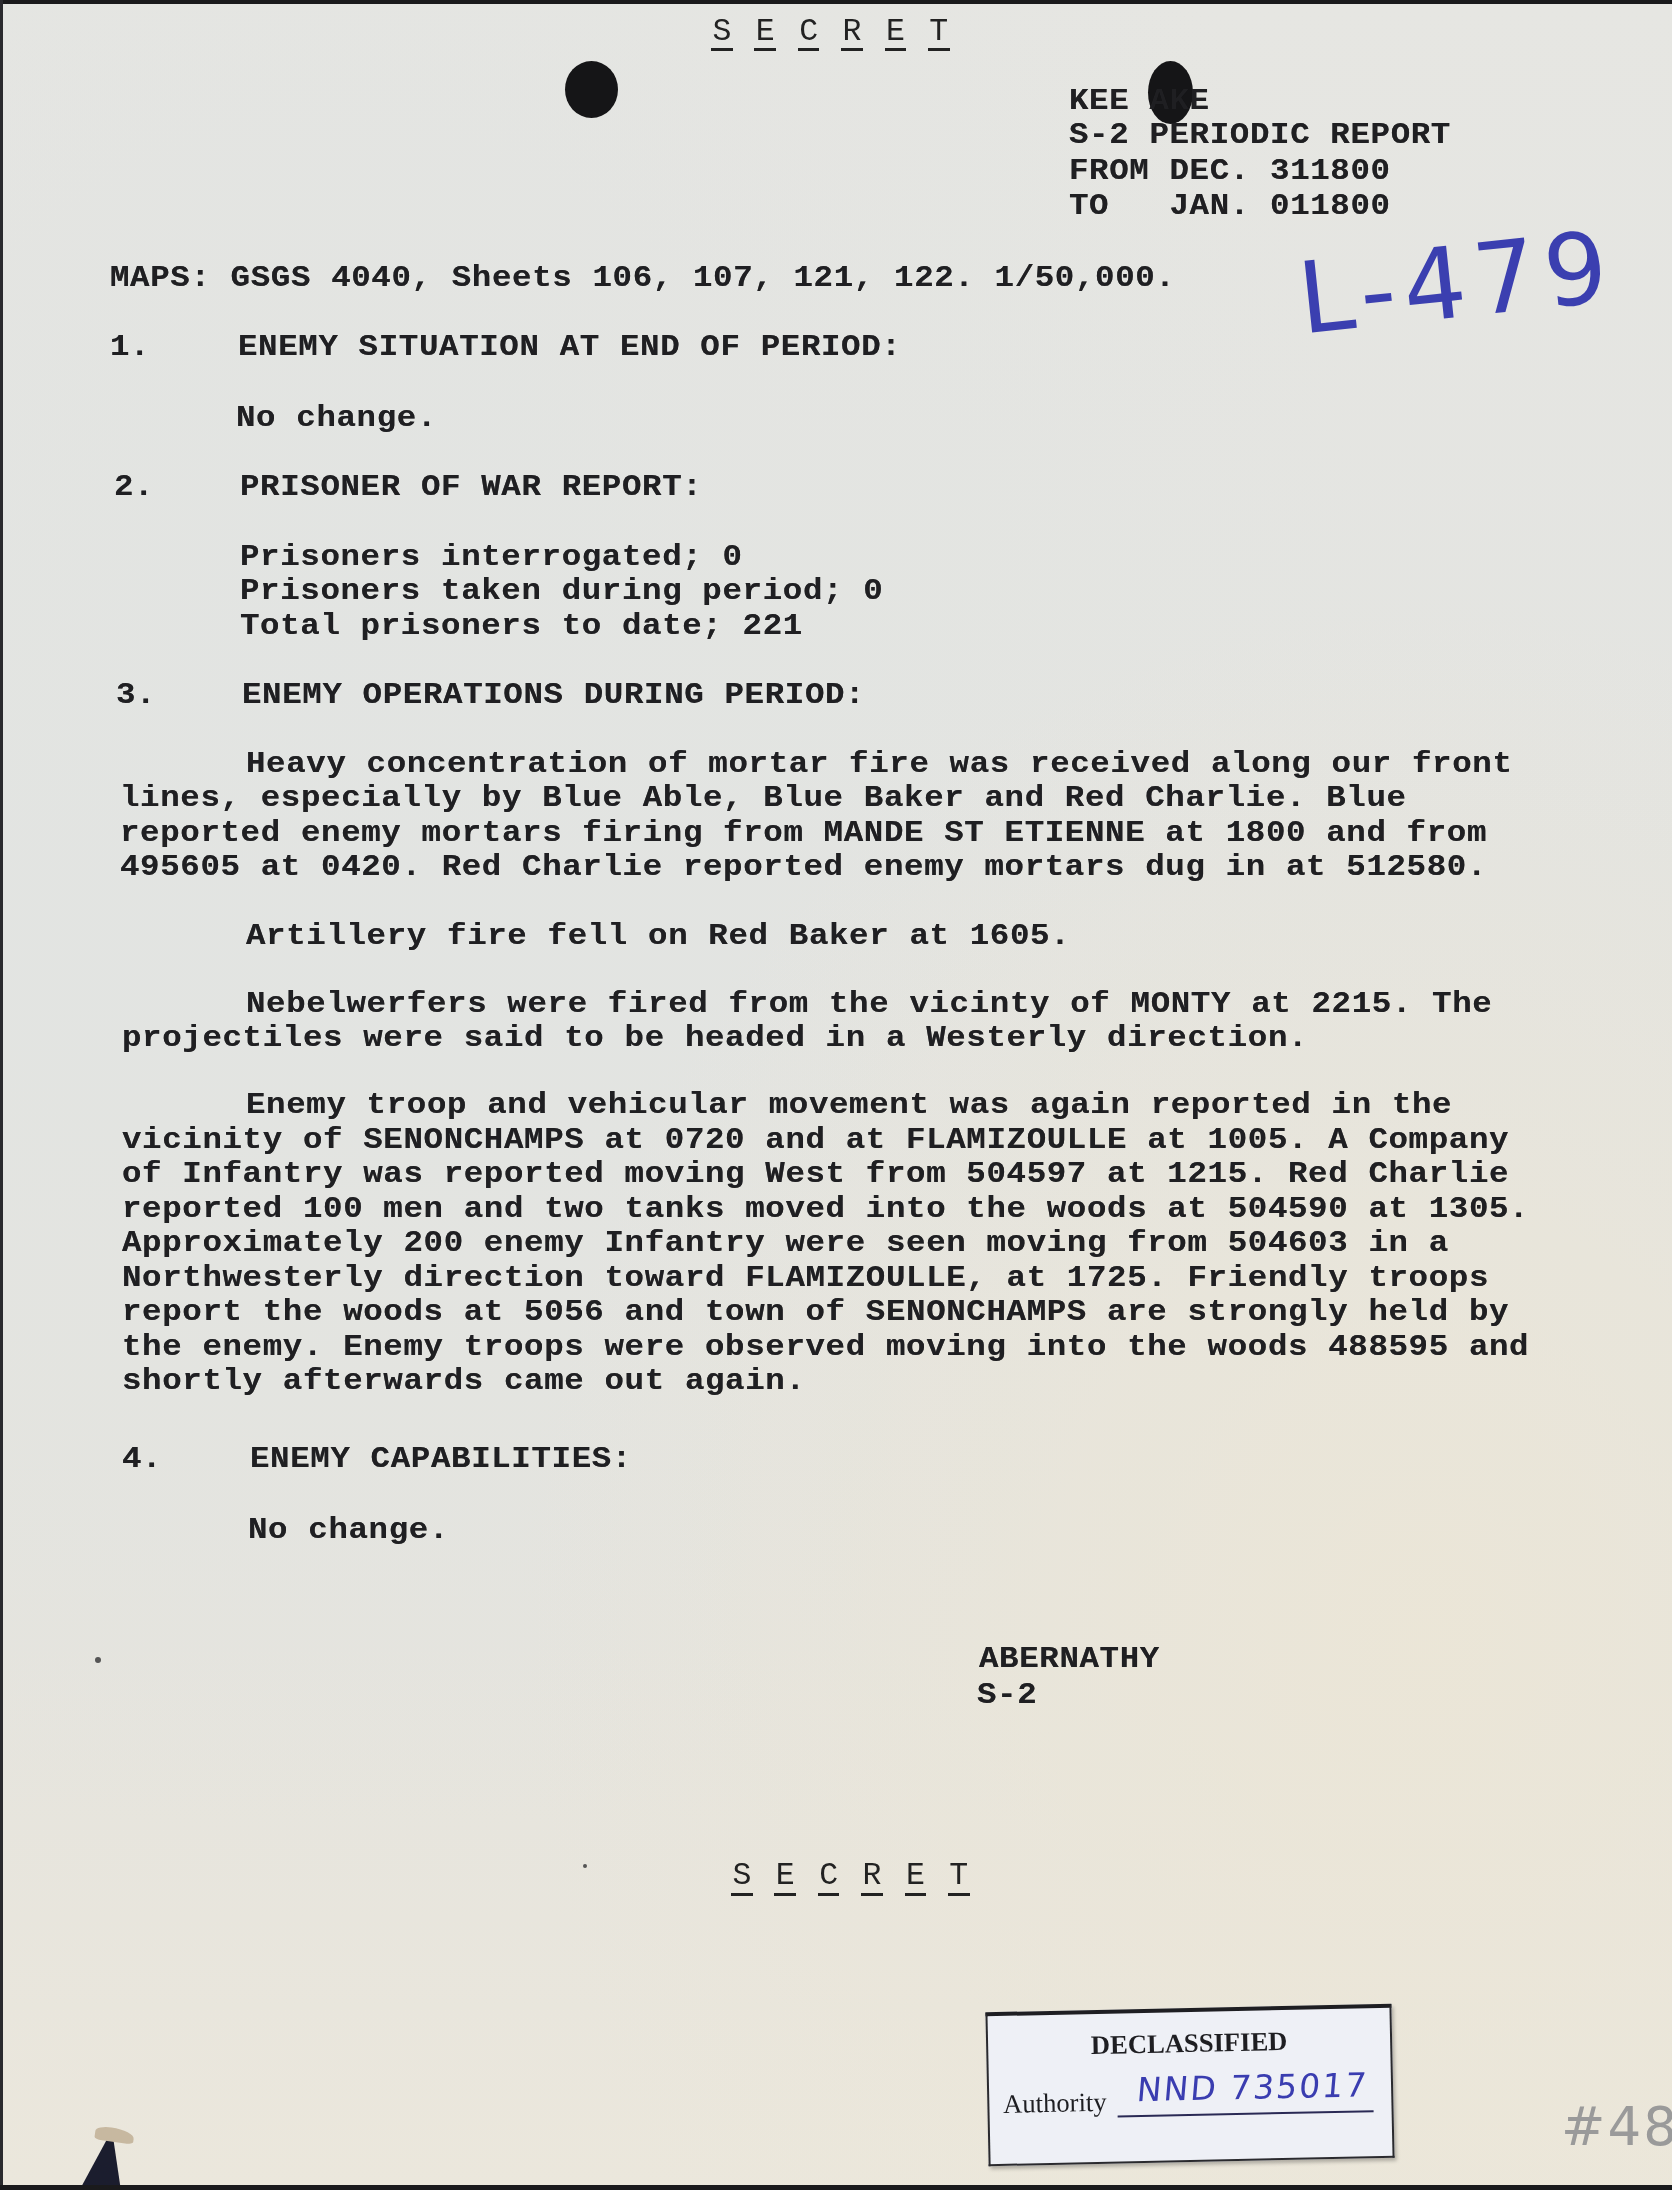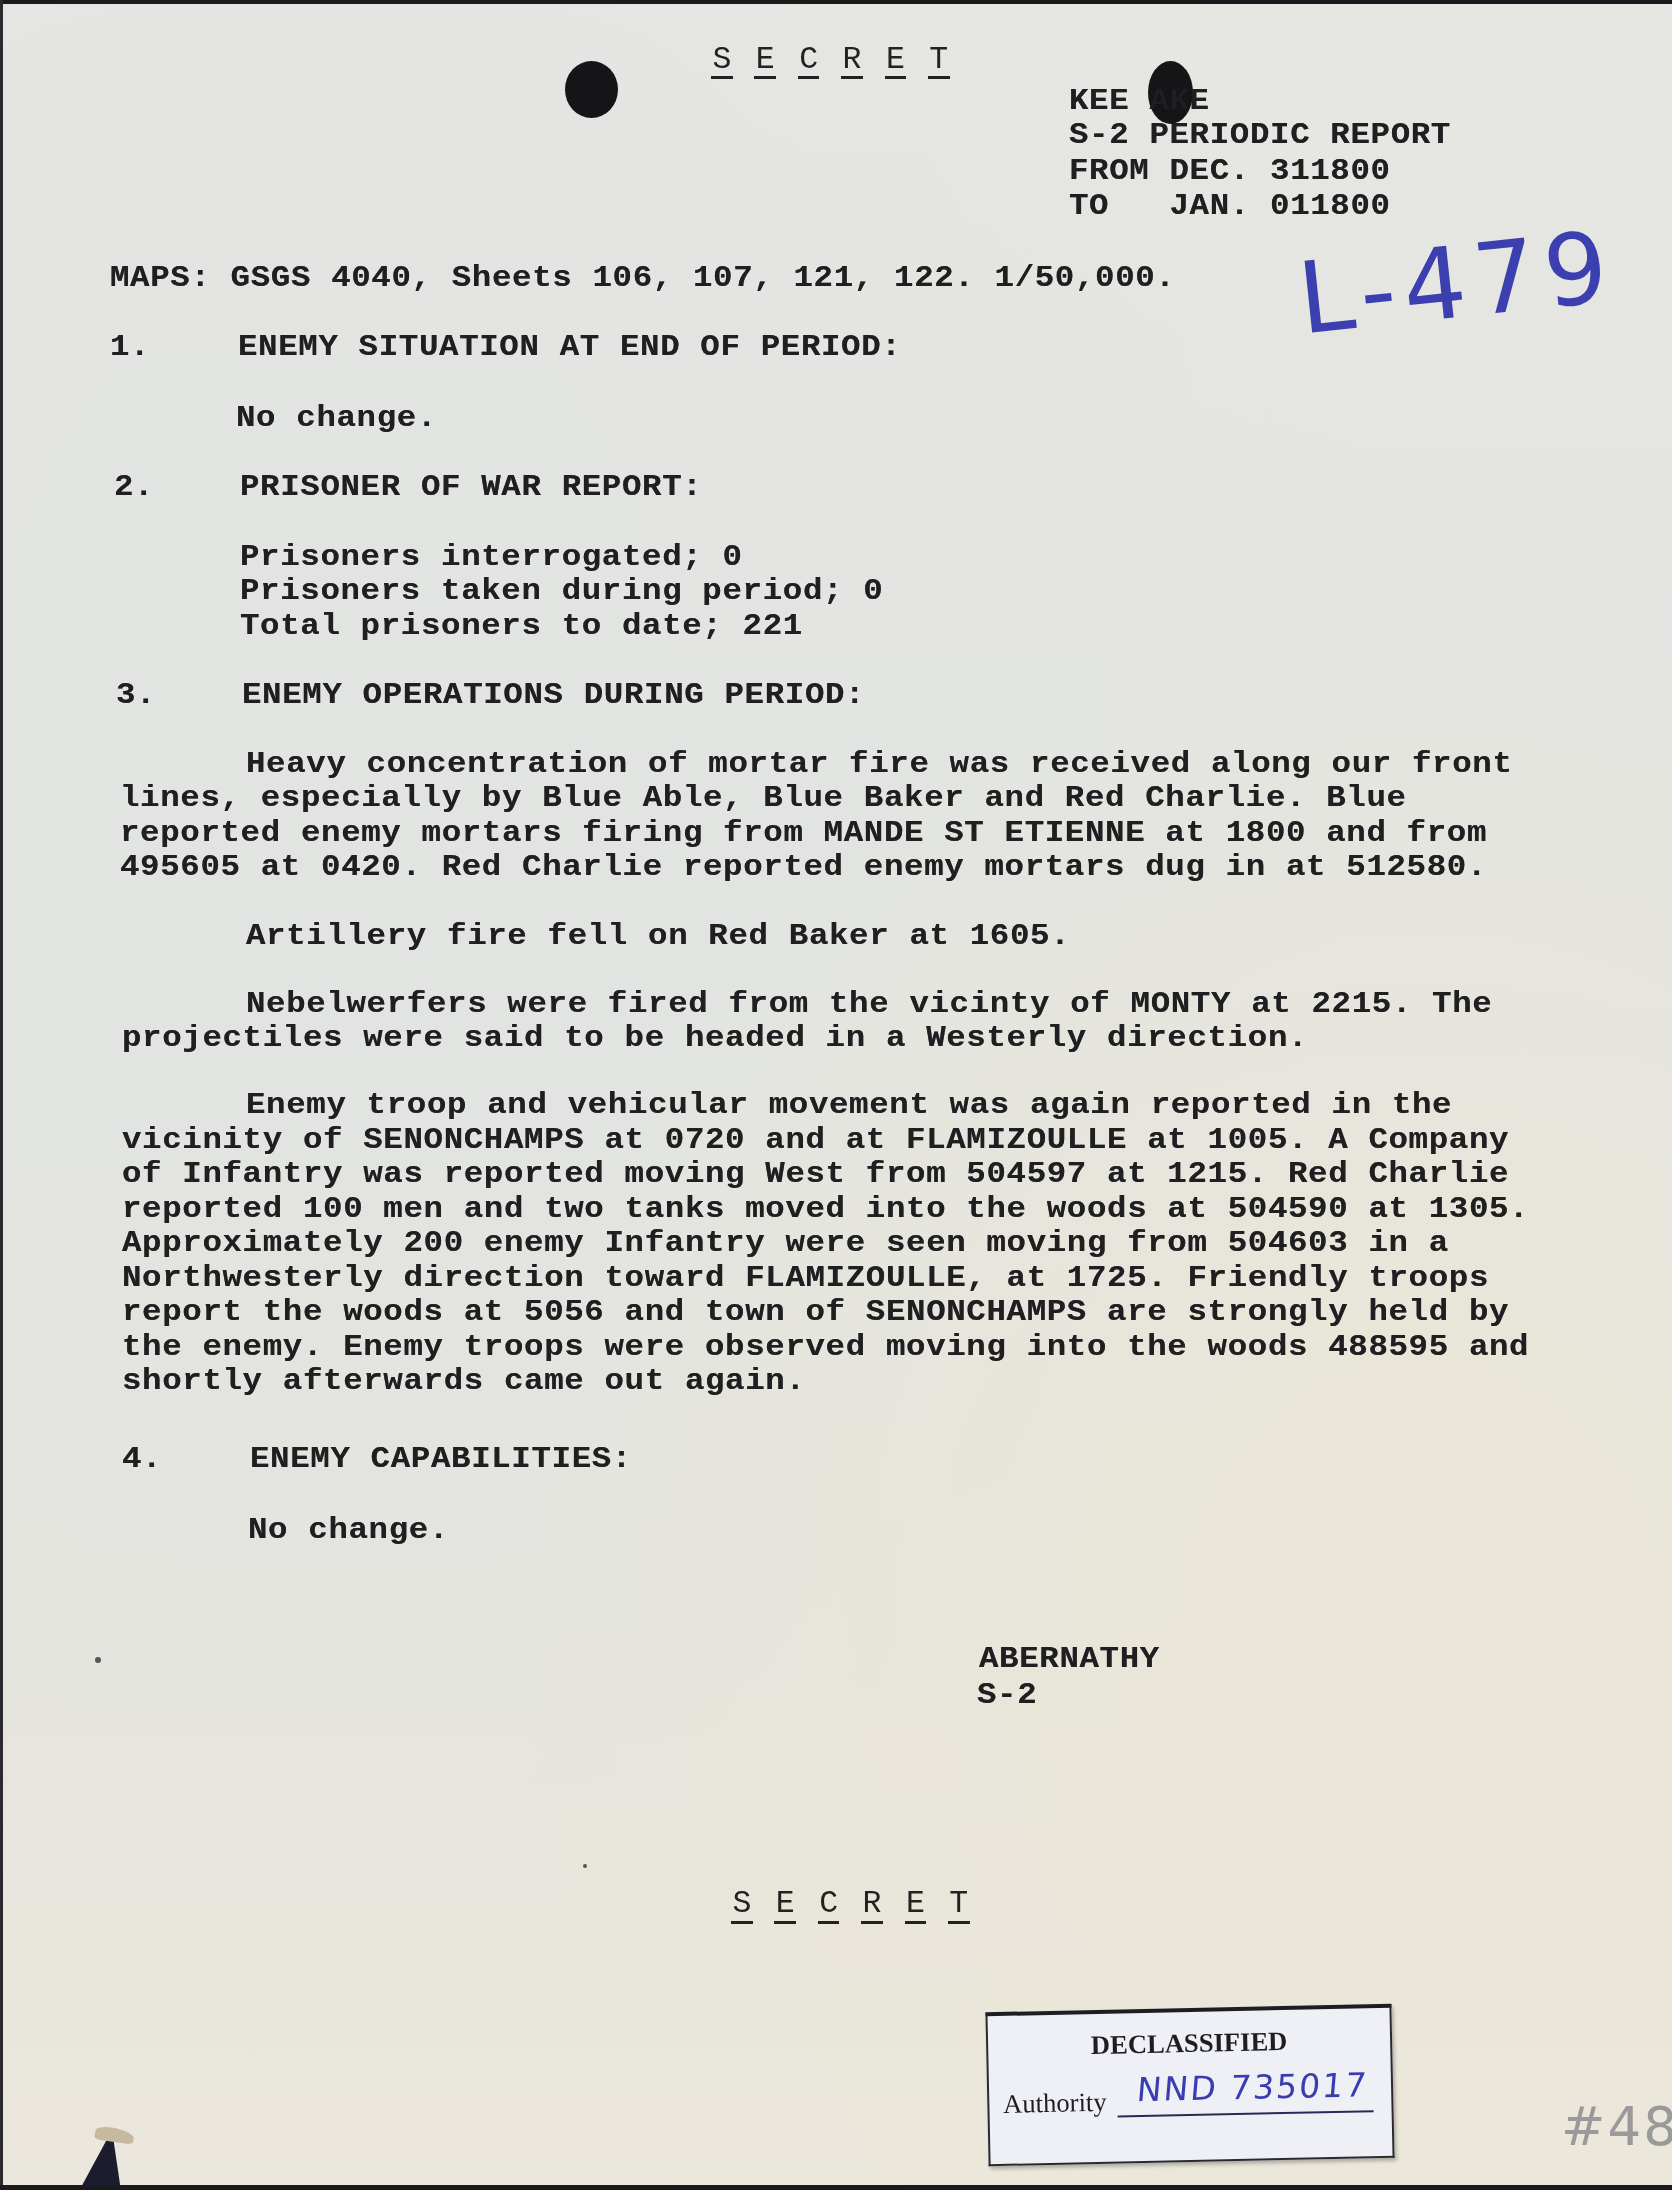--- a/index.html
+++ b/index.html
@@ -43,21 +43,20 @@
     color: #1f1f22;
     text-shadow: 0 0 0.6px rgba(0,0,0,0.6);
   }
   .secret {
     position: absolute;
     font-size: 31.5px;
     font-weight: normal;
     letter-spacing: 0;
     white-space: pre;
     color: #222;
-    margin-top: 28px;
   }
   .secret span {
     display: inline-block;
     width: 21.7px;
     text-align: center;
     margin-right: 21.7px;
     border-bottom: 3.9px solid #222;
     line-height: 29.6px;
     padding-bottom: 2px;
   }

